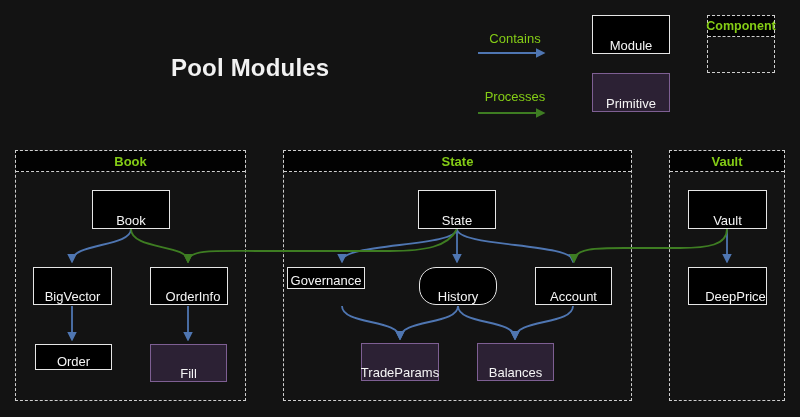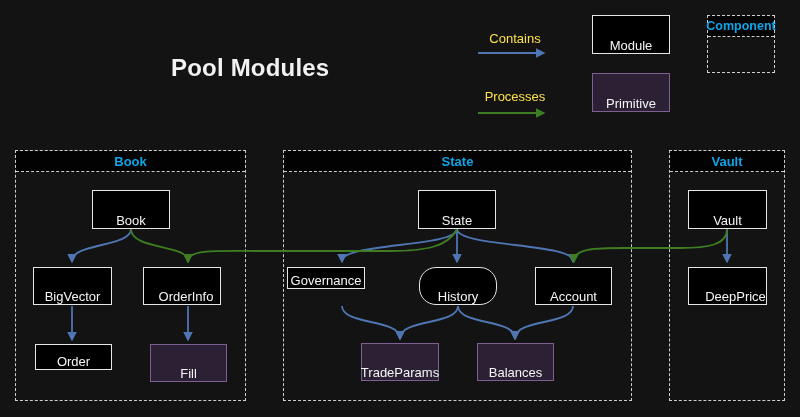--- a/index.html
+++ b/index.html
@@ -9,21 +9,21 @@
     font-family:"Liberation Sans",sans-serif;color:#fff;
     -webkit-font-smoothing:antialiased;
   }
   .page-title{
     position:absolute;left:171px;top:54px;margin:0;
     font-size:24px;font-weight:bold;letter-spacing:.2px;color:#f2f2f2;
   }
   
   .legend-label{
     position:absolute;width:76px;text-align:center;
-    font-size:13px;color:#fde047;
+    font-size:13px;color:#84cc16;
   }
   .legend-arrow{position:absolute;width:76px;height:12px;}
   
   .node{
     position:absolute;box-sizing:border-box;z-index:3;
     display:flex;align-items:flex-end;justify-content:center;
     font-size:13px;color:#f5f5f5;
   }
   .node.module{
     background:var(--module-fill,#000);
@@ -36,21 +36,21 @@
   
   .container{
     position:absolute;box-sizing:border-box;z-index:1;
     border:1.6px dashed var(--container-border,#cfcfcf);
   }
   .container-title{
     position:absolute;left:0;right:0;top:0;height:20px;
     background:#020202;
     border-bottom:1.6px dashed var(--container-border,#cfcfcf);
     display:flex;align-items:center;justify-content:center;
-    font-size:13px;font-weight:bold;color:#0ea5e9;
+    font-size:13px;font-weight:bold;color:#84cc16;
   }
   
   .component-box{
     position:absolute;left:707px;top:15px;width:68px;height:58px;
     box-sizing:border-box;z-index:1;
     border:1.6px dashed var(--container-border,#cfcfcf);
   }
   .component-box .container-title{height:20px;font-size:12.5px;}
   
   .edges{position:absolute;left:0;top:0;z-index:2;pointer-events:none;}
@@ -135,21 +135,21 @@
     <path class="edge edge-processes" d="M 457 229 C 448 247 425 251 390 251 L 258 251 C 220 251 188 249 188 261" marker-end="url(#ah-g)"></path>
     <path class="edge edge-processes" d="M 727 229 C 727 245 708 248 680 248 L 632 248 C 600 248 574 247 574 261" marker-end="url(#ah-g)"></path>
   </svg>
 
   <div class="node module" style="left:92px;top:190px;width:78px;height:39px;">
     <span>Book</span>
   </div>
   <div class="node module" style="left:33px;top:267px;width:79px;height:38px;">
     <span>BigVector</span>
   </div>
-  <div class="node module" style="left:143px;top:267px;width:78px;height:38px;padding-left:8px;">
+  <div class="node module" style="left:150px;top:267px;width:78px;height:38px;padding-left:8px;">
     <span>OrderInfo</span>
   </div>
   <div class="node module" style="left:35px;top:344px;width:77px;height:26px;">
     <span>Order</span>
   </div>
   <div class="node primitive" style="left:150px;top:344px;width:77px;height:38px;">
     <span>Fill</span>
   </div>
 
   <div class="node module" style="left:418px;top:190px;width:78px;height:39px;">

